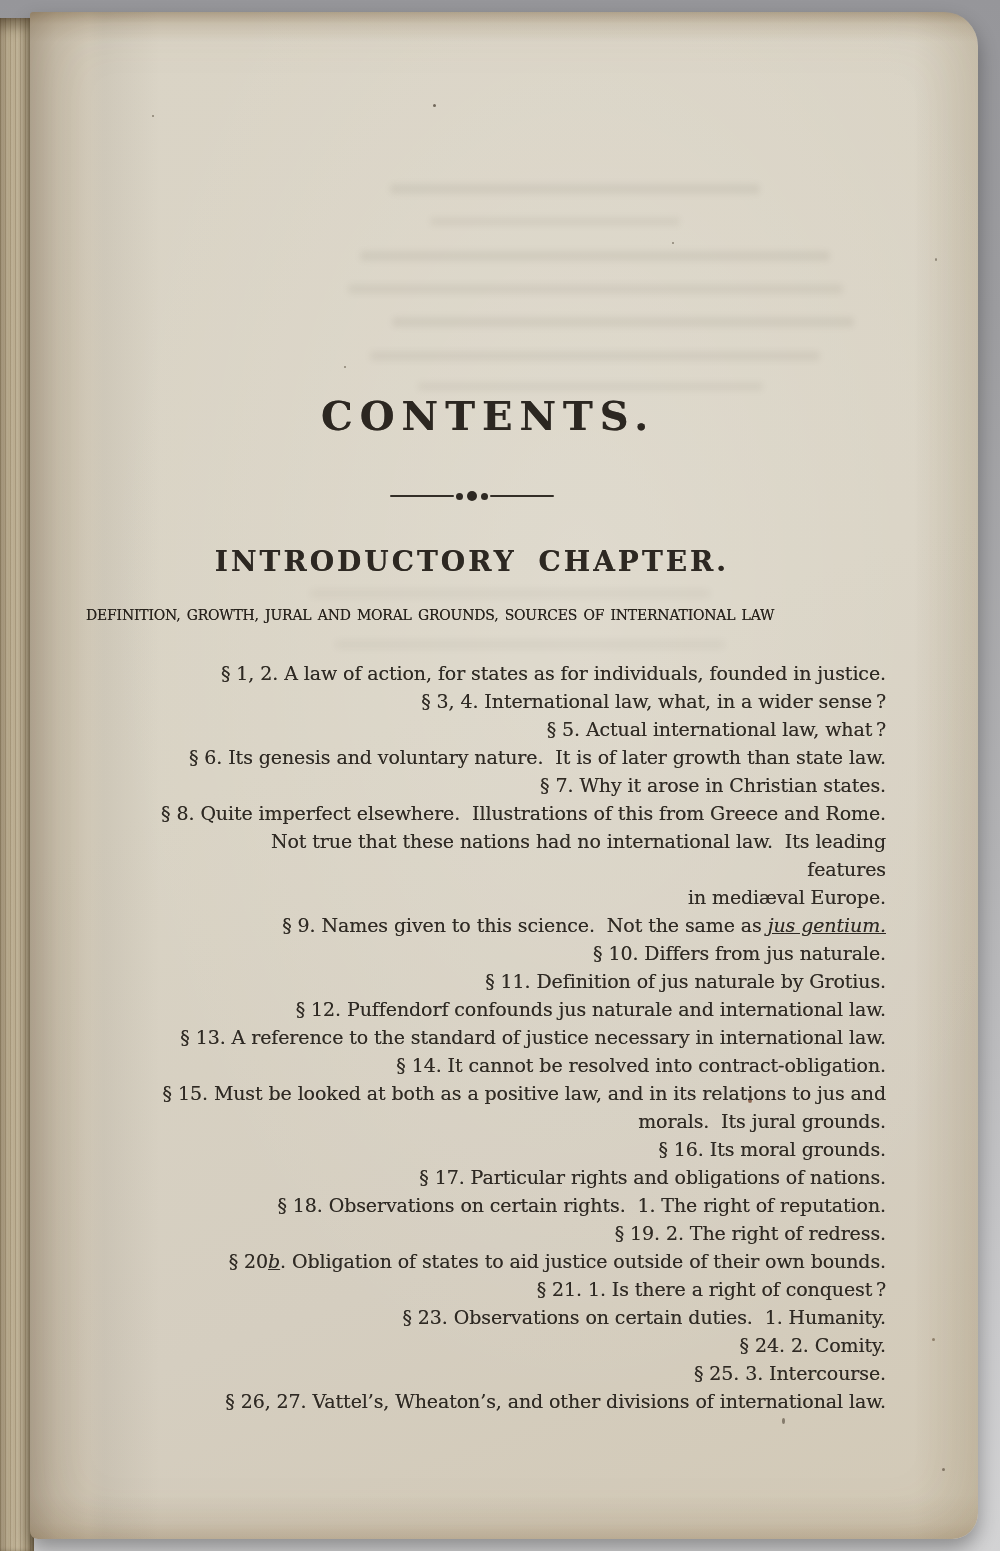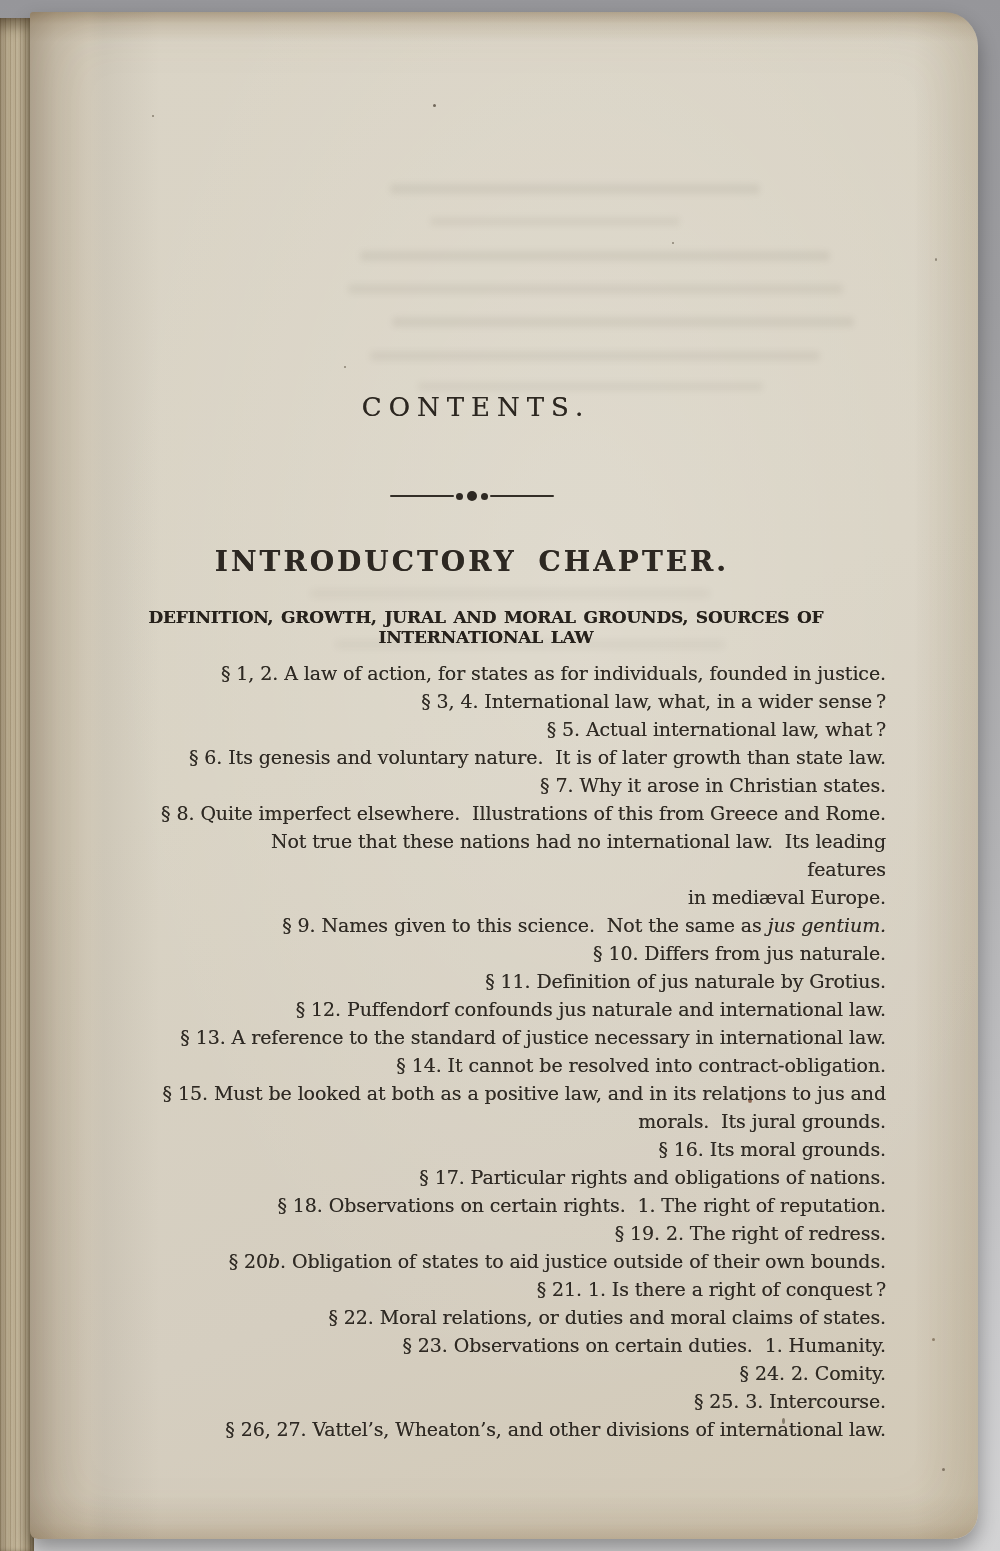--- a/index.html
+++ b/index.html
@@ -33,23 +33,23 @@
   }
 
   
   .ghost { position: absolute; background: #6e6757; filter: blur(3px); border-radius: 4px; }
 
   .speck { position: absolute; border-radius: 50%; }
 
   .content { position: absolute; left: 56px; top: 0; width: 800px; height: 100%; color: #2e2923; }
 
   .page-title {
-    position: absolute; top: 380px; left: 4px; width: 100%; text-align: center;
+    position: absolute; top: 380px; left: 16px; width: 100%; text-align: center;
     transform: translateX(-14px);
-    font-size: 26px; font-weight: normal; letter-spacing: 7px; color: #2c2721;
+    font-size: 40px; font-weight: bold; letter-spacing: 7px; color: #2c2721;
     text-shadow: 0 0 .6px rgba(44,39,33,.65);
   }
 
   .divider {
     position: absolute; top: 474px; left: 0; width: 100%; height: 20px;
     display: flex; align-items: center; justify-content: center;
     transform: translateX(-14px);
   }
   .divider .line { width: 64px; height: 2.5px; background: #332e27; border-radius: 2px; }
   .divider .dot { border-radius: 50%; background: #2e2923; }
@@ -57,36 +57,36 @@
   .divider .dot.big { width: 10px; height: 10px; margin: 0 2px; }
 
   .chapter-heading {
     position: absolute; top: 533px; left: 0; width: 100%; text-align: center;
     transform: translateX(-14px);
     font-size: 28px; font-weight: bold; letter-spacing: 3px; word-spacing: 9px; color: #2d2822;
     text-shadow: 0 0 .5px rgba(44,39,33,.6);
   }
 
   .section-heading {
-    position: absolute; top: 595px; left: 0; width: 100%; text-align: center;
-    font-size: 17px; font-weight: bold; letter-spacing: -0.2px; word-spacing: 2px; color: #26211b;
+    position: absolute; top: 595px; left: 0; width: 100%; text-align: left;
+    font-size: 14px; font-weight: normal; letter-spacing: -0.2px; word-spacing: 2px; color: #26211b;
     text-shadow: 0 0 .5px rgba(38,33,27,.7);
   }
 
   .contents-list {
     position: absolute; top: 647px; left: 14px; width: 786px;
     font-size: 19px; line-height: 28px; letter-spacing: -0.1px; color: #2e2923;
     text-shadow: 0 0 .5px rgba(46,41,35,.55);
   }
   .entry { white-space: pre-wrap; padding-left: 95px; text-indent: -95px; text-align: right; }
   .entry .label {
     display: inline-block; box-sizing: border-box; min-width: 64px; padding-right: 6px;
     text-indent: 0; white-space: pre;
   }
-  .it { font-style: italic; }
+  .it { font-style: italic; text-decoration: underline; }
 </style>
 </head>
 <body>
 
 <div class="left-edges"></div>
 
 <div class="page">
 
   <div class="ghost" style="left:360px; top:172px; width:370px; height:10px; opacity:.10;"></div>
   <div class="ghost" style="left:400px; top:205px; width:250px; height:9px;  opacity:.08;"></div>
@@ -140,21 +140,20 @@
         <div class="entry"><span class="label"><span>§ 13.</span></span><span class="txt"><span>A reference to the standard of justice necessary in international law.</span></span></div>
         <div class="entry"><span class="label"><span>§ 14.</span></span><span class="txt"><span>It cannot be resolved into contract-obligation.</span></span></div>
         <div class="entry"><span class="label"><span>§ 15.</span></span><span class="txt"><span>Must be looked at both as a positive law, and in its relations to jus and
 morals.  Its jural grounds.</span></span></div>
         <div class="entry"><span class="label"><span>§ 16.</span></span><span class="txt"><span>Its moral grounds.</span></span></div>
         <div class="entry"><span class="label"><span>§ 17.</span></span><span class="txt"><span>Particular rights and obligations of nations.</span></span></div>
         <div class="entry"><span class="label"><span>§ 18.</span></span><span class="txt"><span>Observations on certain rights.  1. The right of reputation.</span></span></div>
         <div class="entry"><span class="label"><span>§ 19.</span></span><span class="txt"><span>2. The right of redress.</span></span></div>
         <div class="entry"><span class="label"><span>§ 20</span><span class="it">b</span><span>.</span></span><span class="txt"><span>Obligation of states to aid justice outside of their own bounds.</span></span></div>
         <div class="entry"><span class="label"><span>§ 21.</span></span><span class="txt"><span>1. Is there a right of conquest ?</span></span></div>
-        <div class="entry"><span class="label"><span>§ 22.</span></span><span class="txt"><span>Moral relations, or duties and moral claims of states.</span></span></div>
         <div class="entry"><span class="label"><span>§ 23.</span></span><span class="txt"><span>Observations on certain duties.  1. Humanity.</span></span></div>
         <div class="entry"><span class="label"><span>§ 24.</span></span><span class="txt"><span>2. Comity.</span></span></div>
         <div class="entry"><span class="label"><span>§ 25.</span></span><span class="txt"><span>3. Intercourse.</span></span></div>
         <div class="entry"><span class="label"><span>§ 26, 27.</span></span><span class="txt"><span>Vattel’s, Wheaton’s, and other divisions of international law.</span></span></div>
       </div>
 
   </div>
 </div>
 
 </body></html>

